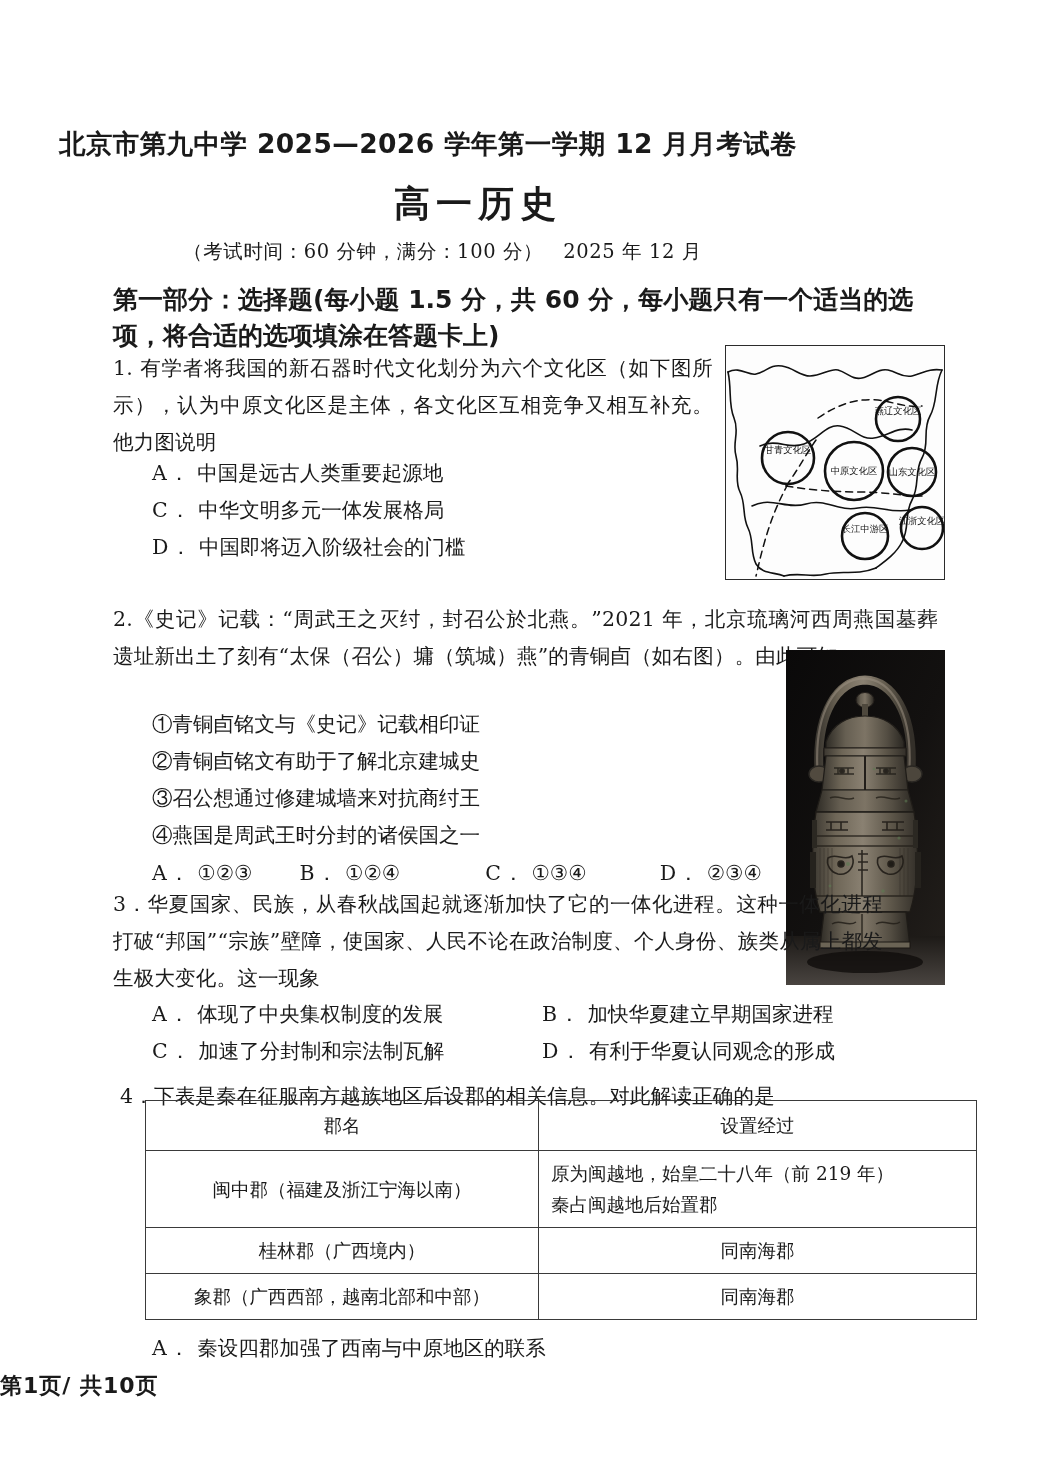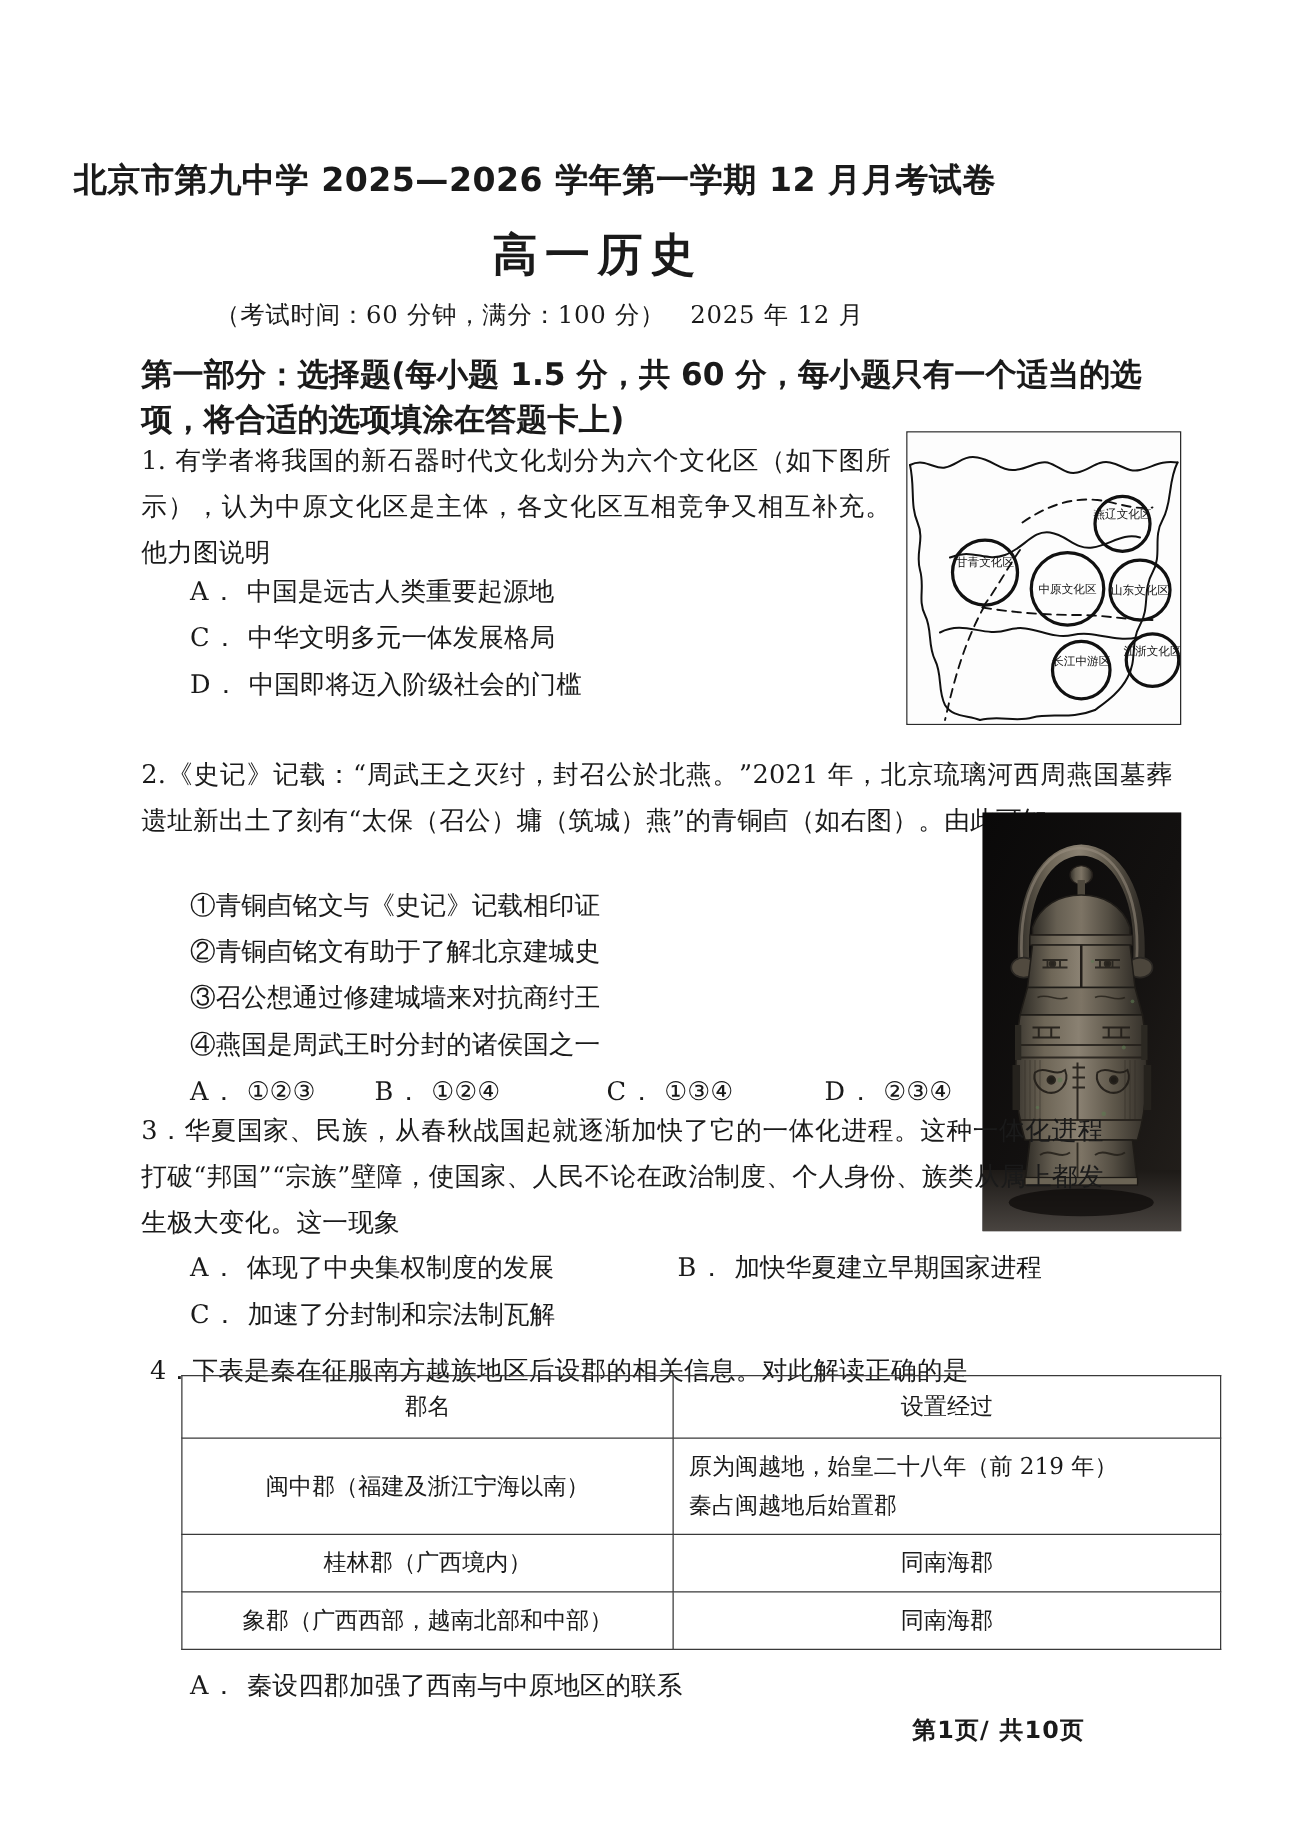--- a/index.html
+++ b/index.html
@@ -21,21 +21,21 @@
     font-weight:bold;font-size:26.5px;letter-spacing:.4px;
   }
   .doc-subtitle{
     position:absolute;left:0;top:180px;width:956px;
     text-align:center;
     font-family:"DejaVu Sans","Liberation Sans",sans-serif;
     font-weight:bold;font-size:36px;letter-spacing:6px;
   }
   .doc-info{
     position:absolute;left:0;top:238px;width:863px;
-    text-align:center;font-size:19.5px;letter-spacing:.6px;
+    text-align:center;font-size:19.5px;letter-spacing:.6px;padding-left:11px;
   }
 
   .section-head{
     position:absolute;left:113px;top:282px;width:810px;
     font-family:"DejaVu Sans","Liberation Sans",sans-serif;
     font-weight:bold;font-size:25px;line-height:36px;
   }
 
   
   .qtext{
@@ -97,23 +97,23 @@
     font-weight:normal;
   }
   .jun-table .c-name{width:368px;text-align:center;}
   .jun-table .c-desc{text-align:left;}
   .jun-table .center{text-align:center;}
   .jun-table thead td{text-align:center;padding:9px 12px;}
 
   
   .footer{
     position:absolute;left:0;top:1371px;width:868px;
-    text-align:right;
-    font-family:"DejaVu Sans","Liberation Sans",sans-serif;
-    font-weight:bold;font-size:19px;letter-spacing:1px;
+    text-align:left;
+    font-family:"DejaVu Sans","Liberation Sans",sans-serif;
+    font-weight:bold;font-size:22px;letter-spacing:1px;
   }
 </style>
 </head>
 <body>
 
 <div class="page">
 
   <div class="doc-title">北京市第九中学 2025—2026 学年第一学期 12 月月考试卷</div>
   <div class="doc-subtitle">高一历史</div>
   <div class="doc-info">（考试时间：60 分钟，满分：100 分）　2025 年 12 月</div>
@@ -305,20 +305,21 @@
 
   <div class="qtext" id="q3-text">3．华夏国家、民族，从春秋战国起就逐渐加快了它的一体化进程。这种一体化进程打破“邦国”“宗族”壁障，使国家、人民不论在政治制度、个人身份、族类从属上都发生极大变化。这一现象</div>
 
   <div class="opt" id="q3-opts">
     <div class="two-col">
       <span><span class="lbl">A．</span><span>体现了中央集权制度的发展</span></span>
       <span><span class="lbl">B．</span><span>加快华夏建立早期国家进程</span></span>
     </div>
     <div class="two-col">
       <span><span class="lbl">C．</span><span>加速了分封制和宗法制瓦解</span></span>
+      <span><span class="lbl">D．</span><span>有利于华夏认同观念的形成</span></span>
     </div>
   </div>
 
   <div class="qtext" id="q4-text">4．下表是秦在征服南方越族地区后设郡的相关信息。对此解读正确的是</div>
 
   <table class="jun-table">
     <thead>
       <tr>
         <td class="c-name">郡名</td>
         <td class="c-desc center">设置经过</td>

